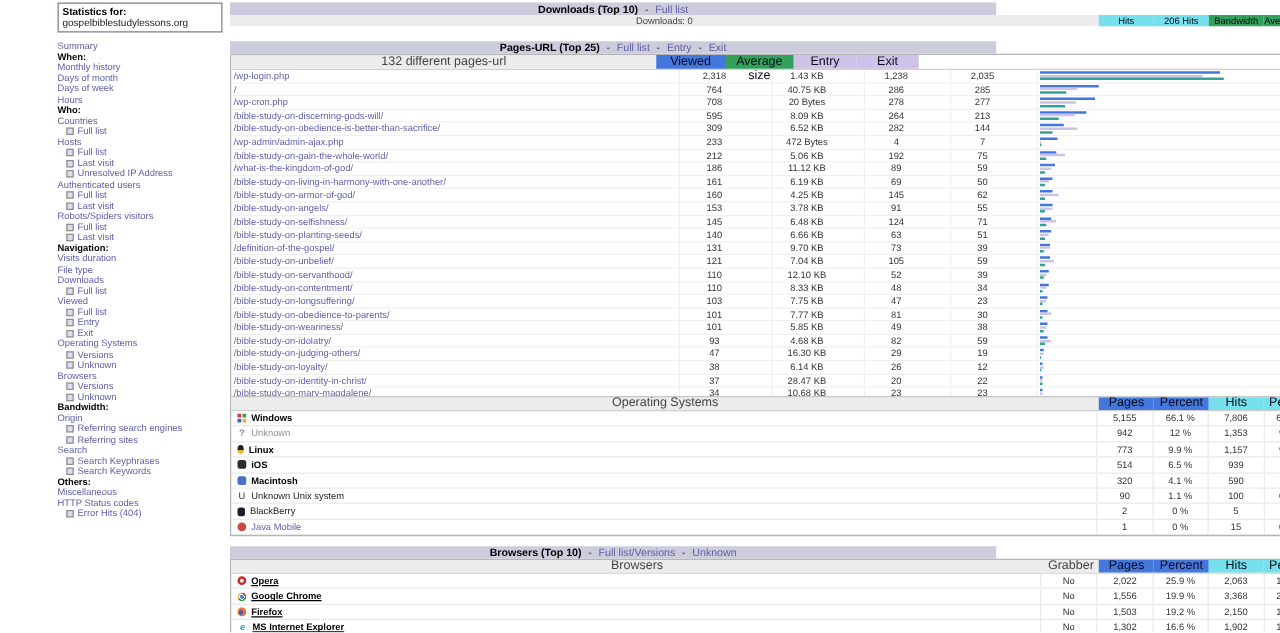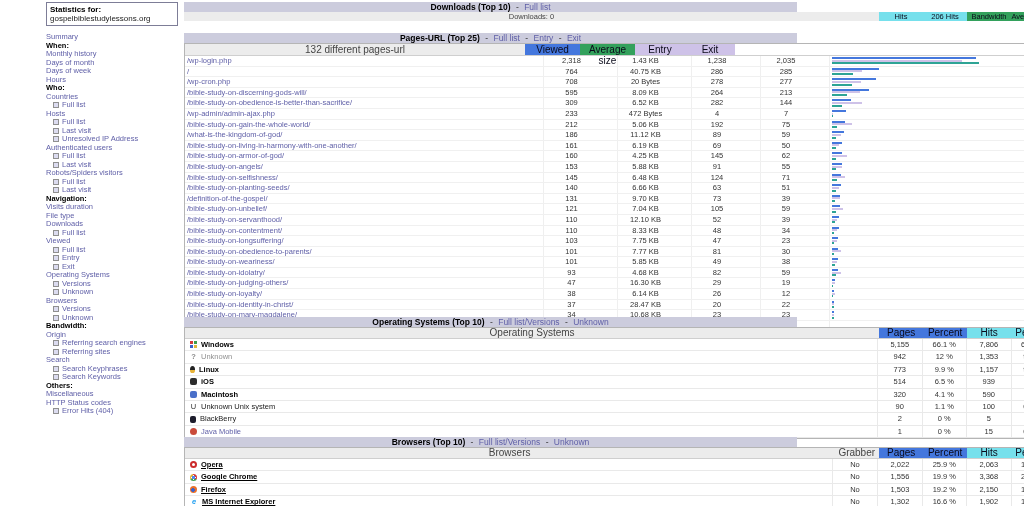--- a/index.html
+++ b/index.html
@@ -434,21 +434,21 @@
             <div class="c-bars">
               <div class="bar b-view" style="width: 10px;"></div>
               <div class="bar b-entry" style="width: 15px;"></div>
               <div class="bar b-exit" style="width: 4px;"></div>
             </div>
           </div>
 
           <div class="prow link">
             <div class="c-url">/bible-study-on-angels/</div>
             <div class="c-num c-v">153</div>
-            <div class="c-num c-a">5.88 KB</div>
+            <div class="c-num c-a">3.78 KB</div>
             <div class="c-num c-e">91</div>
             <div class="c-num c-x">55</div>
             <div class="c-bars">
               <div class="bar b-view" style="width: 10px;"></div>
               <div class="bar b-entry" style="width: 10px;"></div>
               <div class="bar b-exit" style="width: 4px;"></div>
             </div>
           </div>
 
           <div class="prow link">
@@ -643,27 +643,20 @@
               
               
               
             </div>
           </div>
         </div>
     </div>
   </section>
 
   <section class="sec" style="top:317px;">
-    <div class="titlebar">
-      <b>Operating Systems (Top 10)</b>
-      <span class="sep">-</span>
-      <a>Full list/Versions</a>
-      <span class="sep">-</span>
-      <a>Unknown</a>
-    </div>
     <div class="tablebox">
       <div class="hdr-row" style="border-bottom:1px solid #cfcfcf;height:10px;line-height:10px;">
         <div class="hdr-label" style="width:695px;">Operating Systems</div>
         <div class="hcell bg-blue" style="width:44px;">Pages</div>
         <div class="hcell bg-blue" style="width:44px;">Percent</div>
         <div class="hcell bg-cyan" style="width:44px;">Hits</div>
         <div class="hcell bg-cyan" style="width:43px;">Percent</div>
       </div>
       <div>
 

